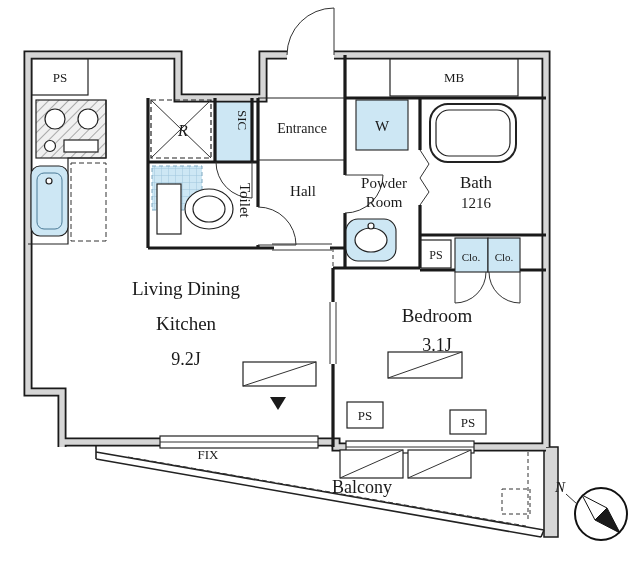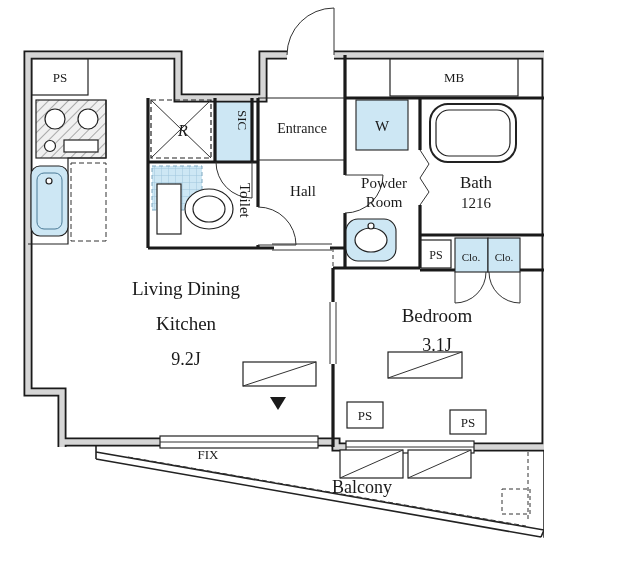--- a/index.html
+++ b/index.html
@@ -1,16 +1,16 @@
 <!DOCTYPE html>
 <html style="--wall-line: #1a1a1a; --wall-fill: #d6d6d6; --fixture-blue: #cde7f4; --background: #ffffff;"><head>
 <meta charset="utf-8">
 <style>
   html,body{margin:0;padding:0;background:var(--background,#fff);}
-  .stage{width:544px;height:566px;position:relative;background:var(--background,#fff);overflow:hidden;}
+  .stage{width:640px;height:566px;position:relative;background:var(--background,#fff);overflow:hidden;}
   svg{display:block;}
   .t{font-family:"Liberation Serif",serif;fill:var(--wall-line,#1a1a1a);}
   .it{font-style:italic;}
   .wo{stroke:var(--wall-line,#111);stroke-width:9;fill:none;}
   .wi{stroke:var(--wall-fill,#d6d6d6);stroke-width:5.4;fill:none;}
   .w3{stroke:var(--wall-line,#111);stroke-width:3.2;fill:none;}
   .ln{stroke:#222;stroke-width:1.2;fill:none;}
   .ln16{stroke:#222;stroke-width:1.6;fill:none;}
   .thin{stroke:#333;stroke-width:1;fill:none;}
   .dash{stroke-dasharray:5 3;}

